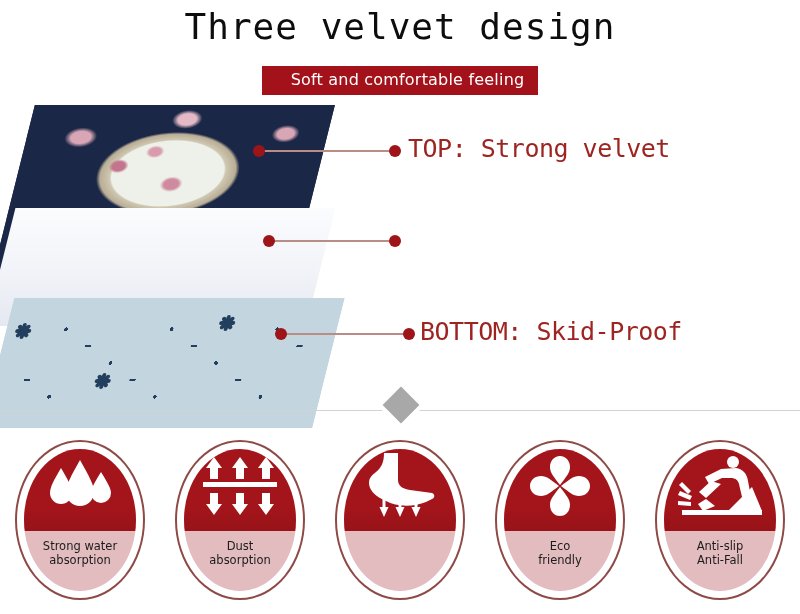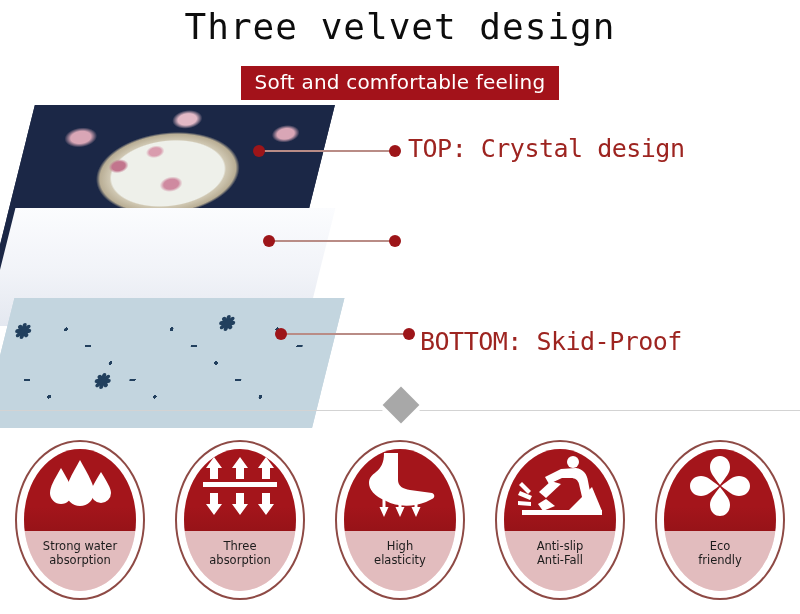--- a/index.html
+++ b/index.html
@@ -18,25 +18,25 @@
     font-family: "DejaVu Sans Mono", monospace;
     font-size: 36px; letter-spacing: 1px; color: #0d0d0d;
     white-space: nowrap;
   }
   .banner-wrap {
     position: absolute; top: 66px; left: 0; width: 800px;
     text-align: center;
   }
   .banner {
     display: inline-block;
-    padding: 4px 14px 6px 14px;
+    padding: 4px 14px 6px 29px;
     background: #a3121a;
     color: #ffffff;
     font-family: "DejaVu Sans", sans-serif;
-    font-size: 20px;
+    font-size: 16px;
     letter-spacing: .2px;
     white-space: nowrap;
   }
 
   
   .stack { position: absolute; left: 0; top: 100px; width: 440px; height: 300px; }
   .layer { position: absolute; }
 
   .layer-top {
     left: -10px; top: 5px; width: 300px; height: 180px;
@@ -217,34 +217,34 @@
           <i style="transform: rotate(315deg) translateX(4px);"></i>
         </div>
     </div>
   </div>
 
   <div class="callout" style="left:258px; top:150px; width:138px;">
     <div class="line"></div>
     <div class="dot start"></div>
     <div class="dot end"></div>
   </div>
-  <div class="callout-label" style="left:408px; top:134px;">TOP: Crystal design</div>
+  <div class="callout-label" style="left:408px; top:134px;">TOP: Strong velvet</div>
 
   <div class="callout" style="left:268px; top:240px; width:128px;">
     <div class="line"></div>
     <div class="dot start"></div>
     <div class="dot end"></div>
   </div>
 
   <div class="callout" style="left:280px; top:333px; width:130px;">
     <div class="line"></div>
     <div class="dot start"></div>
     <div class="dot end"></div>
   </div>
-  <div class="callout-label" style="left:420px; top:327px;">BOTTOM: Skid-Proof</div>
+  <div class="callout-label" style="left:420px; top:317px;">BOTTOM: Skid-Proof</div>
 
   <div class="divider"></div>
   <div class="notch"></div>
   <div class="diamond"></div>
 
   <div class="badges">
 
     <div class="badge">
       <div class="ring"></div>
       <div class="disc">
@@ -277,44 +277,62 @@
             <path d="M39 2 L47 13 H43 V24 H35 V13 H31 Z"></path>
             <path d="M65 2 L73 13 H69 V24 H61 V13 H57 Z"></path>
             <rect x="2" y="27" width="74" height="5"></rect>
             <path d="M13 60 L5 49 H9 V38 H17 V49 H21 Z"></path>
             <path d="M39 60 L31 49 H35 V38 H43 V49 H47 Z"></path>
             <path d="M65 60 L57 49 H61 V38 H69 V49 H73 Z"></path>
           </g>
         </svg>
       </div>
       <div class="caption">
-        <span>Three</span>
+        <span>Dust</span>
         <span>absorption</span>
       </div>
     </div>
 
     <div class="badge">
       <div class="ring"></div>
       <div class="disc">
         <div class="top"></div>
         <div class="bottom"></div>
       </div>
       <div class="glyph">
         <svg width="80" height="66" viewBox="0 0 80 66">
           <path d="M24 0 h14 v27 c0 6 5 9 12 10 l22 3 c3 1 3 5 0 6 l-6 3 c-12 5 -30 5 -40 -1 C14 43 9 36 9 30 c0-5 3-8 7-11 5-4 8-9 8-19z" fill="#fff"></path>
           <g fill="#fff">
             <path d="M24 64 L19.5 54 H22.5 V46 H25.5 V54 H28.5 Z"></path>
             <path d="M40 64 L35.5 54 H38.5 V46 H41.5 V54 H44.5 Z"></path>
             <path d="M56 64 L51.5 54 H54.5 V46 H57.5 V54 H60.5 Z"></path>
           </g>
         </svg>
       </div>
+    </div>
+
+    <div class="badge">
+      <div class="ring"></div>
+      <div class="disc">
+        <div class="top"></div>
+        <div class="bottom"></div>
+      </div>
+      <div class="glyph">
+        <svg width="66" height="66" viewBox="0 0 66 66">
+          <g fill="#fff">
+            <path d="M33 3 c6 0 10 5 10 11 0 6 -4 10 -10 18 -6 -8 -10 -12 -10 -18 0 -6 4 -11 10 -11z"></path>
+            <path d="M33 63 c-6 0 -10 -5 -10 -11 0 -6 4 -10 10 -18 6 8 10 12 10 18 0 6 -4 11 -10 11z"></path>
+            <path d="M3 33 c0 -6 5 -10 11 -10 6 0 10 4 18 10 -8 6 -12 10 -18 10 -6 0 -11 -4 -11 -10z"></path>
+            <path d="M63 33 c0 6 -5 10 -11 10 -6 0 -10 -4 -18 -10 8 -6 12 -10 18 -10 6 0 11 4 11 10z"></path>
+          </g>
+        </svg>
+      </div>
       <div class="caption">
-        <span>High</span>
-        <span>elasticity</span>
+        <span>Eco</span>
+        <span>friendly</span>
       </div>
     </div>
 
     <div class="badge">
       <div class="ring"></div>
       <div class="disc">
         <div class="top"></div>
         <div class="bottom"></div>
       </div>
       <div class="glyph">
@@ -331,36 +349,14 @@
             <path d="M6 27 l9 9 -3 3 -9 -9z"></path>
           </g>
         </svg>
       </div>
       <div class="caption">
         <span>Anti-slip</span>
         <span>Anti-Fall</span>
       </div>
     </div>
 
-    <div class="badge">
-      <div class="ring"></div>
-      <div class="disc">
-        <div class="top"></div>
-        <div class="bottom"></div>
-      </div>
-      <div class="glyph">
-        <svg width="66" height="66" viewBox="0 0 66 66">
-          <g fill="#fff">
-            <path d="M33 3 c6 0 10 5 10 11 0 6 -4 10 -10 18 -6 -8 -10 -12 -10 -18 0 -6 4 -11 10 -11z"></path>
-            <path d="M33 63 c-6 0 -10 -5 -10 -11 0 -6 4 -10 10 -18 6 8 10 12 10 18 0 6 -4 11 -10 11z"></path>
-            <path d="M3 33 c0 -6 5 -10 11 -10 6 0 10 4 18 10 -8 6 -12 10 -18 10 -6 0 -11 -4 -11 -10z"></path>
-            <path d="M63 33 c0 6 -5 10 -11 10 -6 0 -10 -4 -18 -10 8 -6 12 -10 18 -10 6 0 11 4 11 10z"></path>
-          </g>
-        </svg>
-      </div>
-      <div class="caption">
-        <span>Eco</span>
-        <span>friendly</span>
-      </div>
-    </div>
-
   </div>
 </div>
 
 </body></html>

